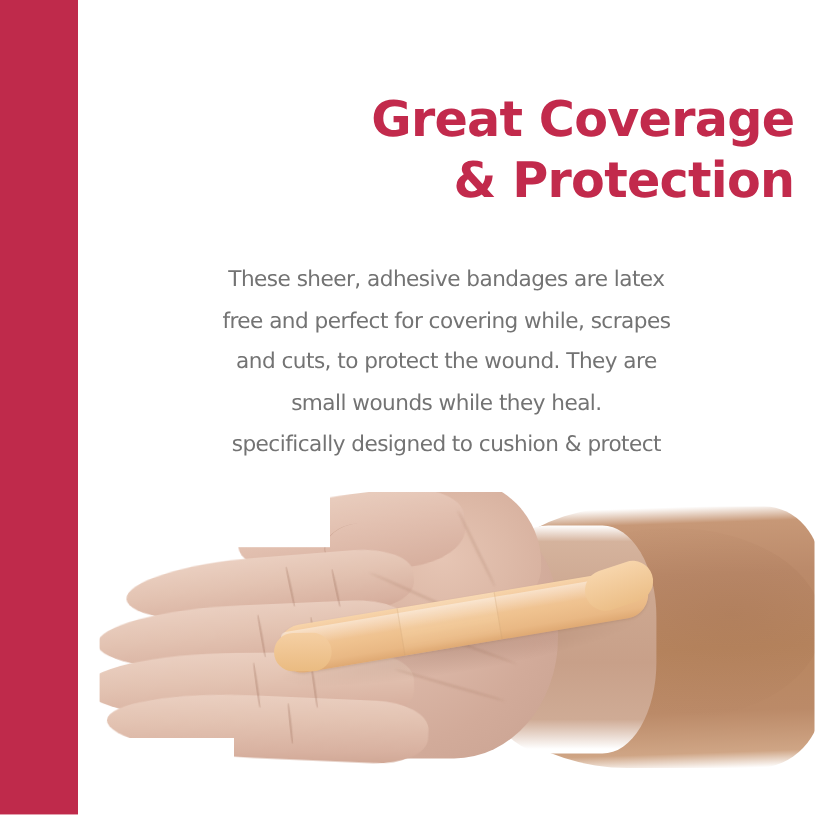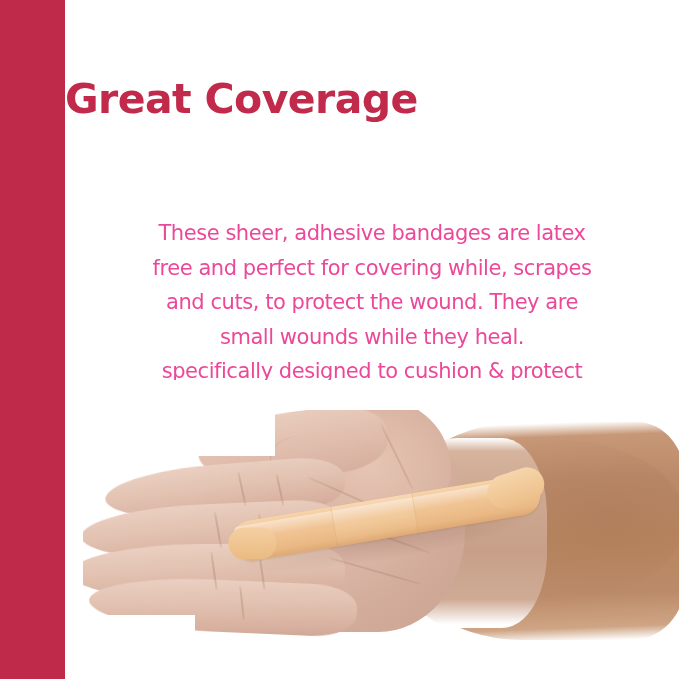--- a/index.html
+++ b/index.html
@@ -11,38 +11,38 @@
 
   
   .accent-bar{
     position:absolute;left:0;top:0;width:65px;height:679px;
     background:#bf2a4b;
   }
 
   
   .headline{
     position:absolute;left:65px;top:74px;width:597px;
-    text-align:left;
+    text-align:right;
     color:#c22a4c;
     font-family:"DejaVu Sans", sans-serif;
     font-weight:bold;
     font-size:41px;
     line-height:51px;
     letter-spacing:-0.6px;
   }
   .headline .l1,.headline .l2{display:block;}
 
   
   .body-copy{
     position:absolute;left:65px;top:216px;width:614px;
     text-align:center;
-    color:#ec4899;
+    color:#737373;
     font-family:"DejaVu Sans", sans-serif;
     font-weight:normal;
-    font-size:21px;
+    font-size:18px;
     line-height:34.5px;
     letter-spacing:-0.45px;
   }
   .body-copy .bl{display:block;white-space:nowrap;}
 
   
   .photo{
     position:absolute;left:65px;top:380px;width:614px;height:299px;
     overflow:hidden;background:#ffffff;
   }
@@ -187,20 +187,21 @@
 </style>
 </head>
 <body>
 
 <div class="canvas">
 
   <div class="accent-bar"></div>
 
   <div class="headline">
     <span class="l1">Great Coverage</span>
+    <span class="l2">&amp; Protection</span>
   </div>
 
   <div class="body-copy">
     <span class="bl">These sheer, adhesive bandages are latex</span>
     <span class="bl">free and perfect for covering while, scrapes</span>
     <span class="bl">and cuts, to protect the wound. They are</span>
     <span class="bl">small wounds while they heal.</span>
     <span class="bl">specifically designed to cushion &amp; protect</span>
   </div>
 

